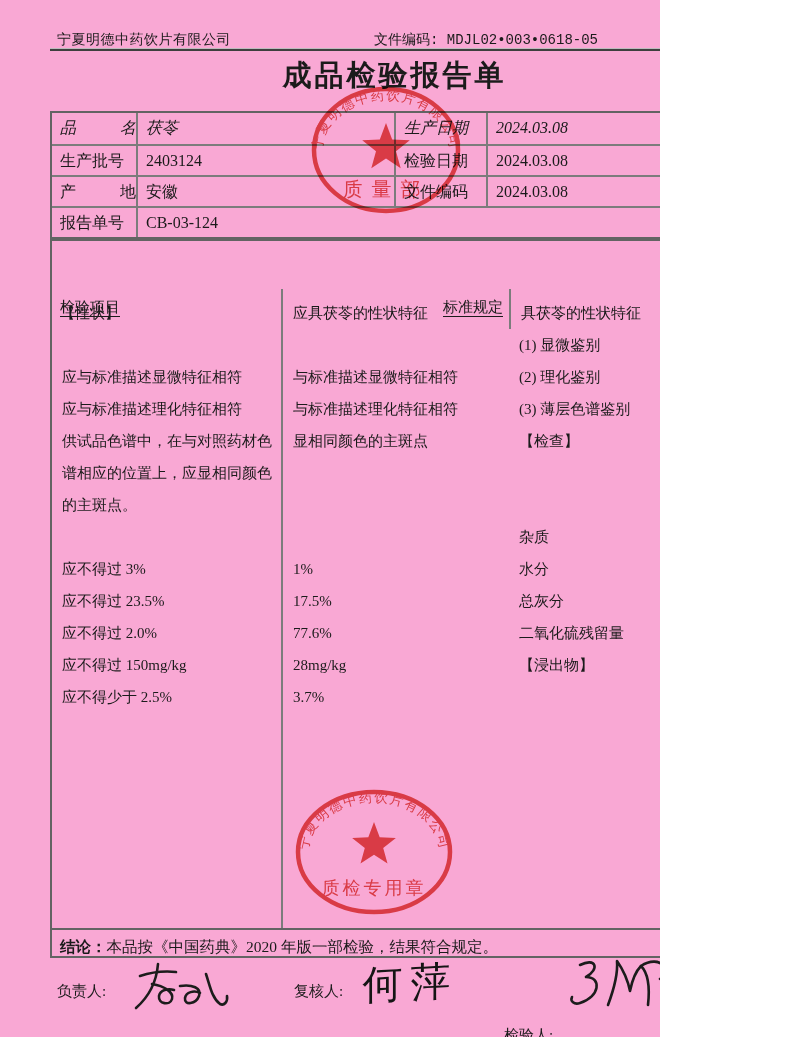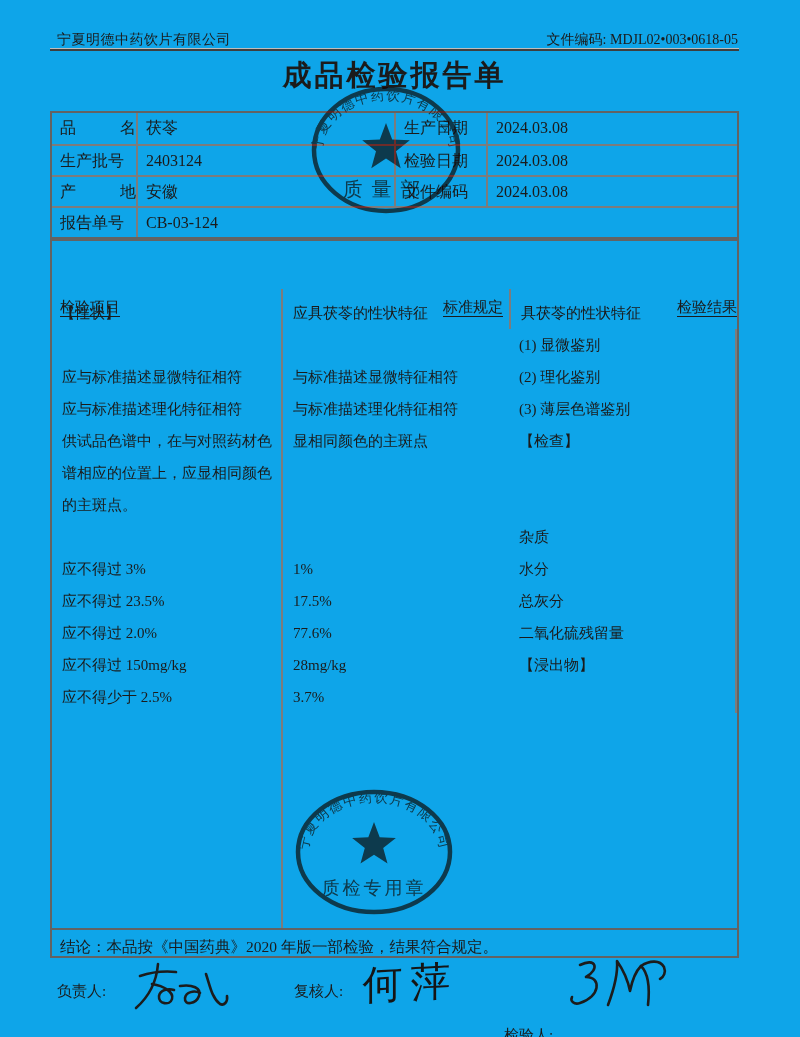--- a/index.html
+++ b/index.html
@@ -1,50 +1,50 @@
 <!DOCTYPE html>
 <html><head>
 <meta charset="utf-8">
 <style>
   * { margin:0; padding:0; box-sizing:border-box; }
   body { background:#ffffff; font-family:"Liberation Serif","DejaVu Serif",serif; color:#1b1b1b; }
-  .page { position:relative; width:800px; height:1037px; background:#0ea5e9; overflow:hidden; }
+  .page { position:relative; width:660px; height:1037px; background:#f9a8d4; overflow:hidden; }
 
   
   .hdr-company { position:absolute; left:57px; top:31px; font-size:14px; letter-spacing:.5px; }
-  .hdr-code    { position:absolute; right:62px; top:31px; font-size:14px; }
+  .hdr-code    { position:absolute; right:62px; top:31px; font-size:14px;font-family:Liberation Mono, monospace; }
   .hdr-rule    { position:absolute; left:50px; top:48px; width:689px; height:3px; background:#3e3e3e; border-top:1px solid #bdbdbd; }
   .doc-title   { position:absolute; left:50px; top:56px; width:689px; text-align:center;
                  font-size:29px; font-weight:bold; letter-spacing:3px; }
 
   
   .info-table { position:absolute; left:50px; top:111px; width:689px;
                 display:grid; grid-template-columns:84px 258px 92px 1fr;
                 border:2px solid #636363; background:transparent; font-size:16px; }
   .info-table > div { height:31px; line-height:29px; padding-left:8px; border-left:2px solid #7c7c7c; border-top:2px solid #7c7c7c; white-space:nowrap; overflow:hidden; }
   .info-table > div.c1 { border-left:none; }
-  .info-table > div.r1 { border-top:none; }
+  .info-table > div.r1 { border-top:none;font-style:italic; }
   .lbl-just { width:76px; display:inline-block; text-align:justify; text-align-last:justify; }
   .span-rest { grid-column: 2 / -1; }
 
   
   .main-table { position:absolute; left:50px; top:239px; width:689px; height:719px;
                 border:2px solid #636363;
                 display:grid; grid-template-columns:231px 228px 1fr;
                 grid-template-rows:56px repeat(11, minmax(32px, auto)) 1fr 28px;
                 font-size:15px; }
   .main-table > div { padding-left:8px; line-height:32px; }
   .main-table > .colA { border-right:2px solid #7c7c7c; }
   .main-table > .colB { border-right:2px solid #7c7c7c; padding-left:10px; padding-right:6px; }
   .main-table > .colC { padding-left:10px; }
   .mt-head { padding-top:8px !important; line-height:20px !important;margin-top:48px; }
   .mt-head span { text-decoration:underline; text-underline-offset:4px; }
   .mt-head.center { text-align:right; }
   .mt-conclusion { grid-column:1 / -1; border-top:2px solid #636363; line-height:24px; padding-top:1px; font-size:15.5px; }
-  .mt-conclusion .b { font-weight:normal; }
+  .mt-conclusion .b { font-weight:bold; }
 
   
   .stamp { position:absolute; mix-blend-mode:multiply; opacity:.92; }
   .stamp-top { left:306px; top:82px; }
   .stamp-bottom { left:289px; top:785px; }
 
   
   .sig-label { position:absolute; font-size:15px; }
   .sig-svg { position:absolute; }
   .sig-stroke { fill:none; stroke:#1c1c1c; stroke-width:2.6; stroke-linecap:round; stroke-linejoin:round; }

